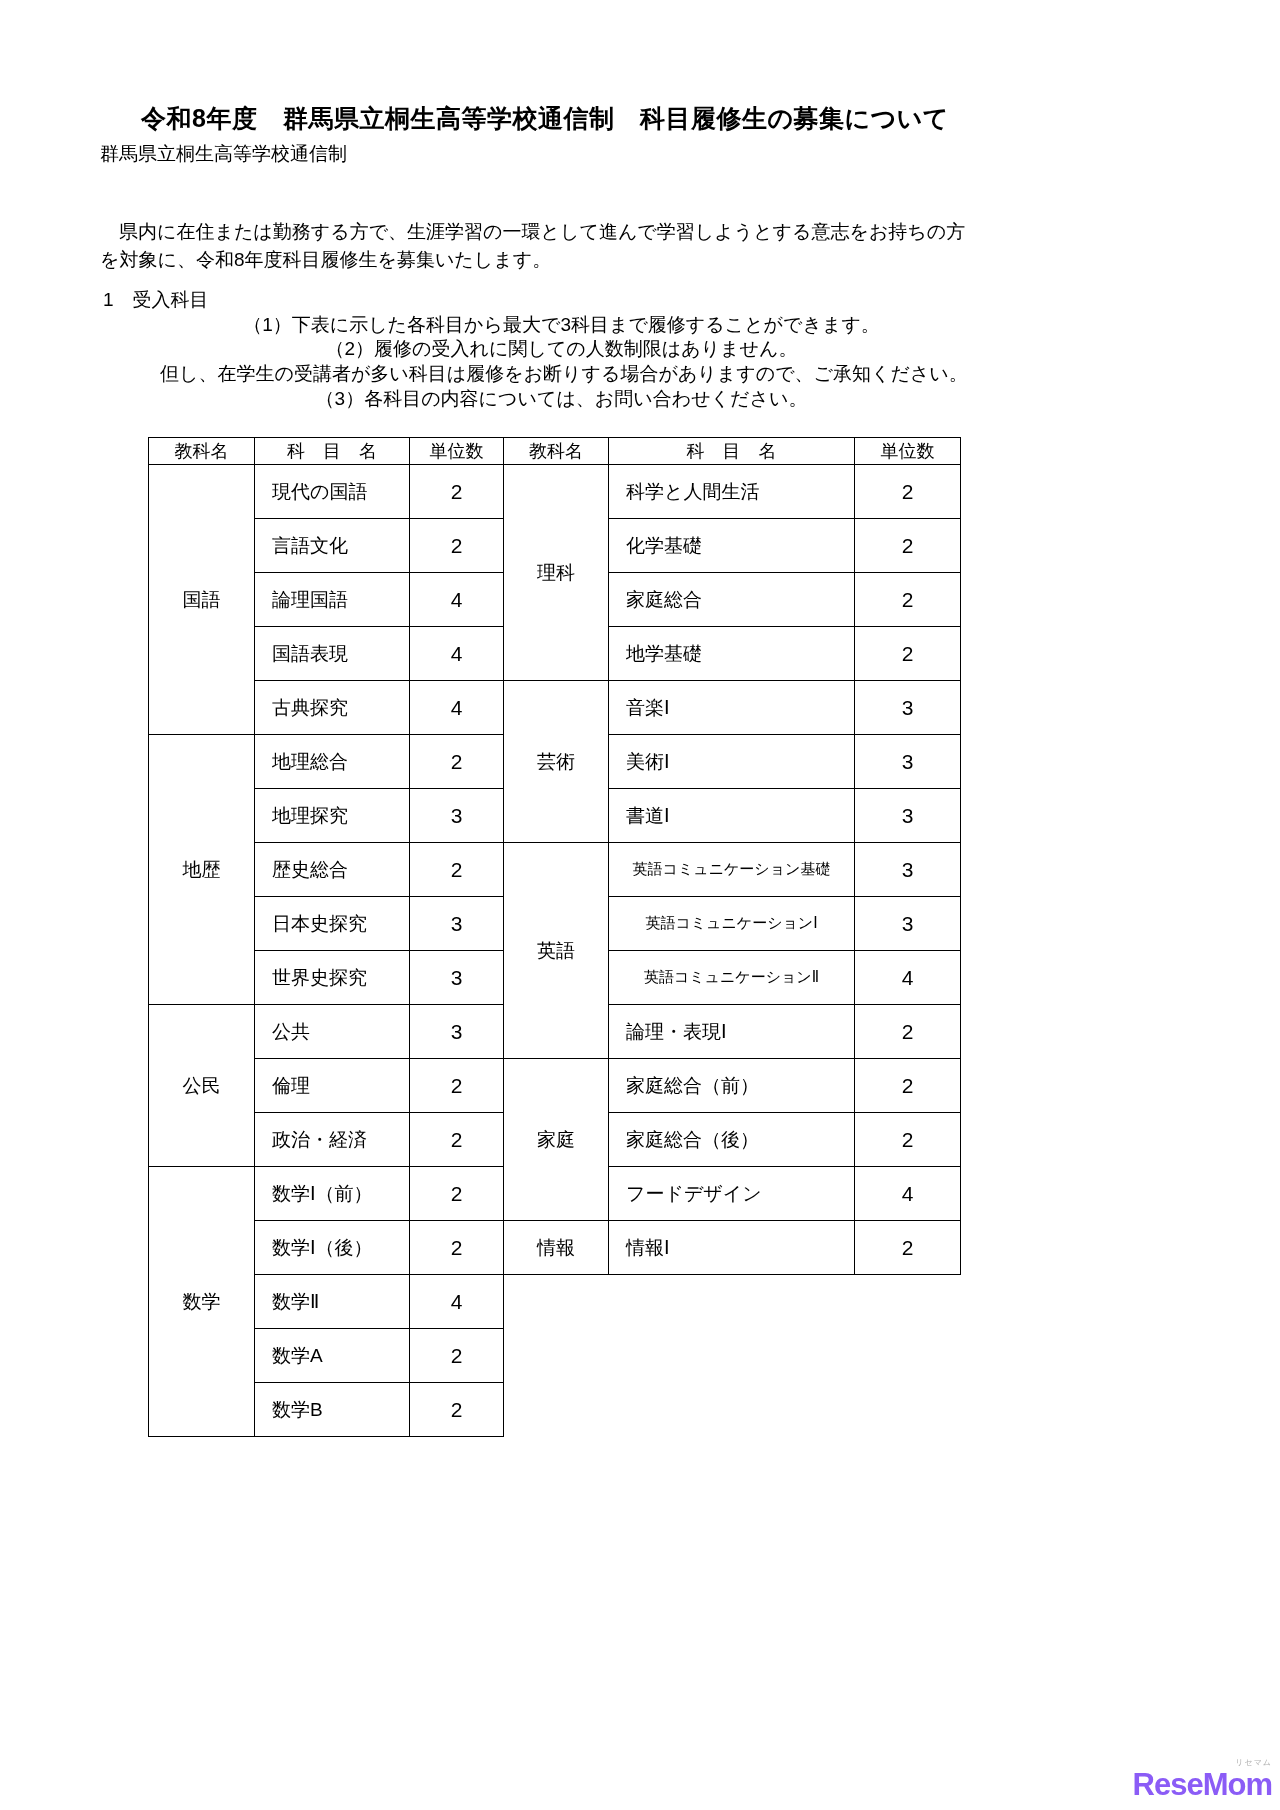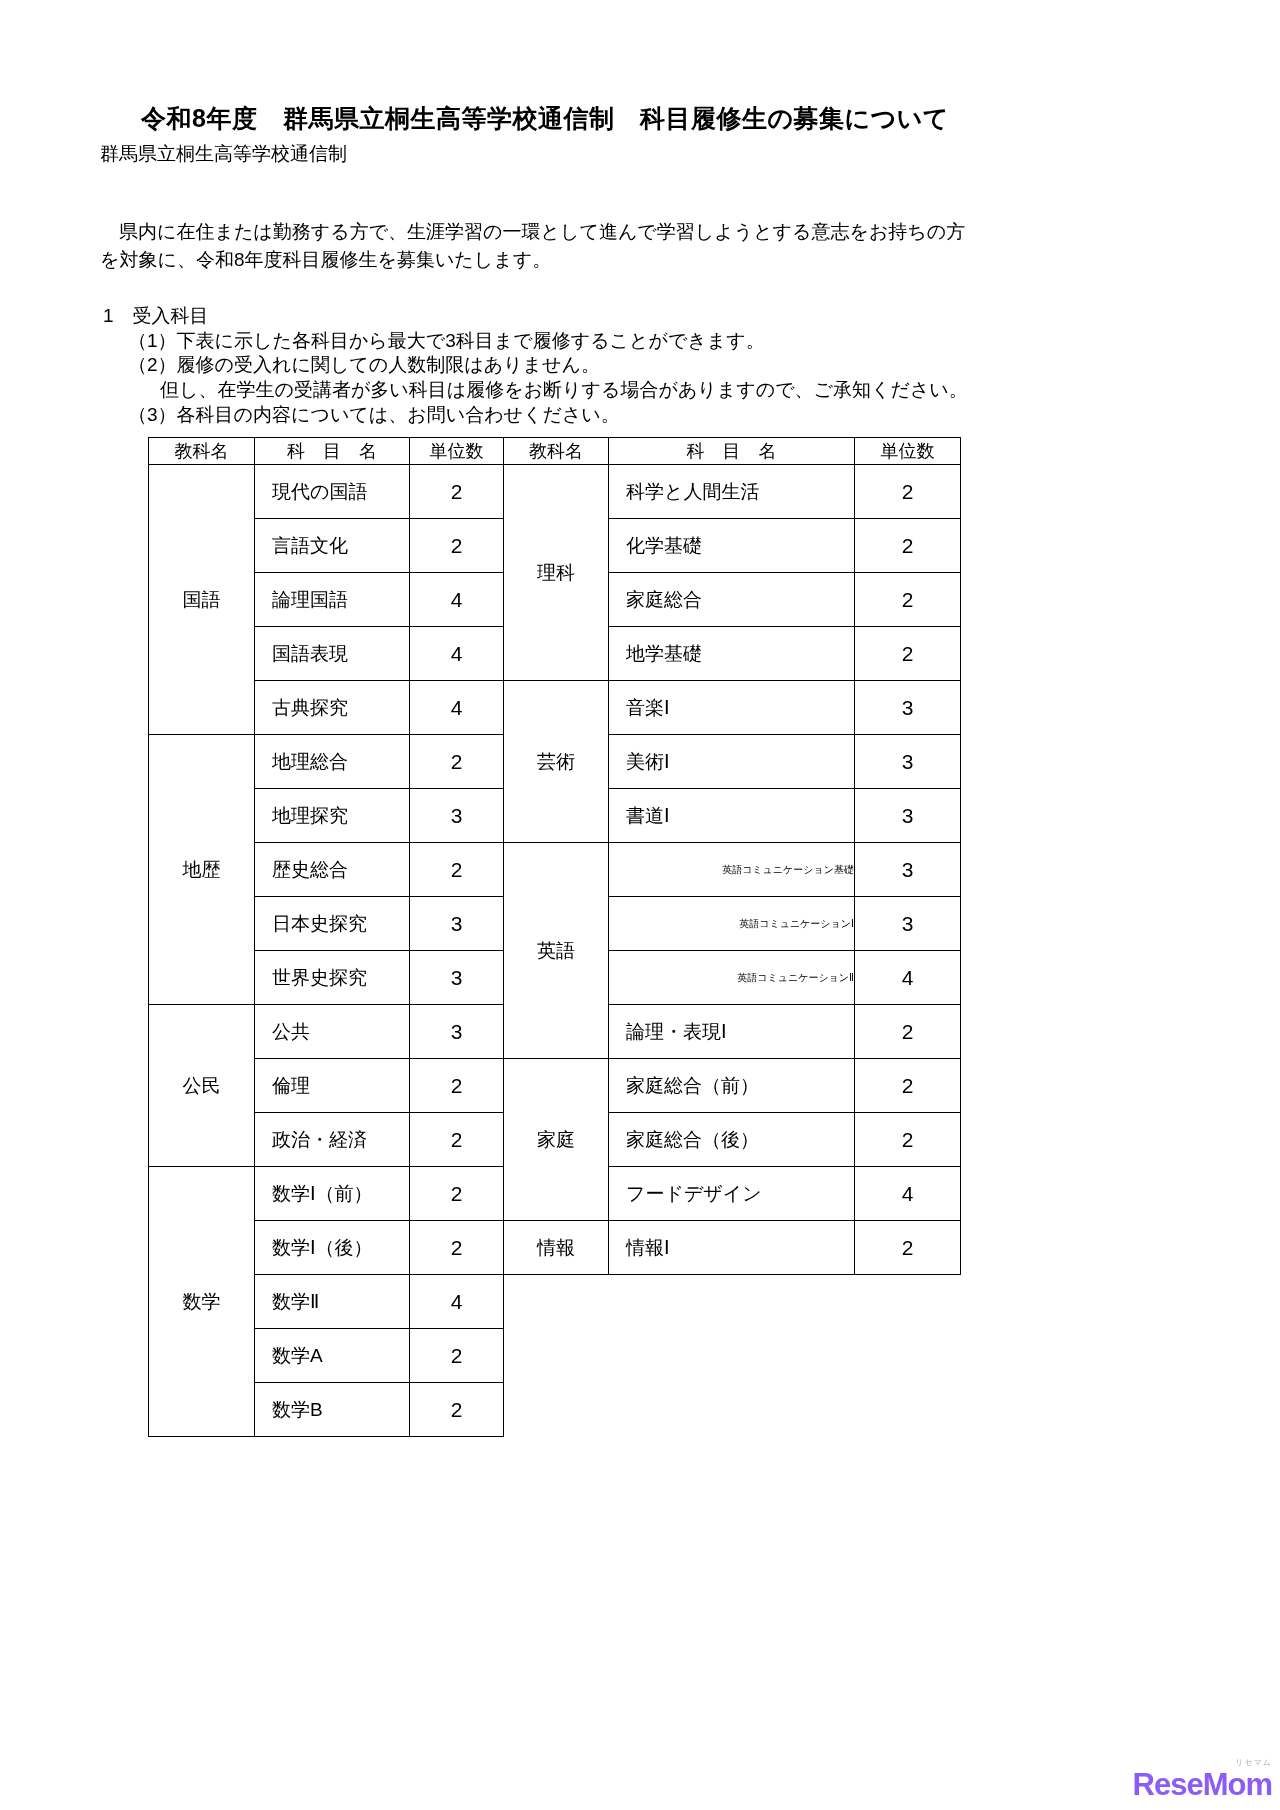--- a/index.html
+++ b/index.html
@@ -7,33 +7,33 @@
         font-family:"Liberation Sans","DejaVu Sans",sans-serif;color:#000;}
 
   .header{position:absolute;top:102px;left:100px;width:890px;}
   .title{font-size:25px;font-weight:bold;text-align:center;letter-spacing:0.5px;}
   .subtitle{font-size:19px;font-weight:bold;text-align:right;margin-top:7px;}
   .author{font-size:19px;text-align:left;margin-top:6px;}
 
   .intro{position:absolute;top:218px;left:100px;width:892px;font-size:19px;line-height:28px;}
   .intro .indent{padding-left:19px;}
 
-  .section{position:absolute;top:288px;left:103px;width:892px;font-size:19px;line-height:24.7px;margin-top:16px;}
-  .section .item{padding-left:25px;}
+  .section{position:absolute;top:288px;left:103px;width:892px;font-size:19px;line-height:24.7px;}
+  .section .item{padding-left:25px;text-align:center;}
   .section .note{padding-left:57px;}
 
   .table-wrap{position:absolute;top:437px;left:148px;}
   table{border-collapse:collapse;table-layout:fixed;width:812px;}
   th,td{border:1.5px solid #000;vertical-align:middle;padding:0;overflow:hidden;white-space:nowrap;background:#fff;}
   thead tr{height:27px;}
   tbody tr{height:54px;}
   th{font-size:18px;font-weight:normal;text-align:center;}
   td.cat{font-size:19px;text-align:center;}
   td.sub{font-size:19px;text-align:left;padding-left:17px;}
-  td.sub-small{font-size:10px;text-align:right;}
+  td.sub-small{font-size:15px;text-align:center;}
   td.num{font-size:21px;text-align:center;}
   td.empty{border:none;}
 
   .watermark{position:absolute;right:8px;bottom:10px;text-align:right;line-height:1;}
   .wm-caption{display:block;font-size:8px;color:#b0b0b0;margin-bottom:2px;letter-spacing:1px;}
   .wm-logo{font-size:31px;font-weight:bold;letter-spacing:-1px;}
 </style>
 </head>
 <body>
 

